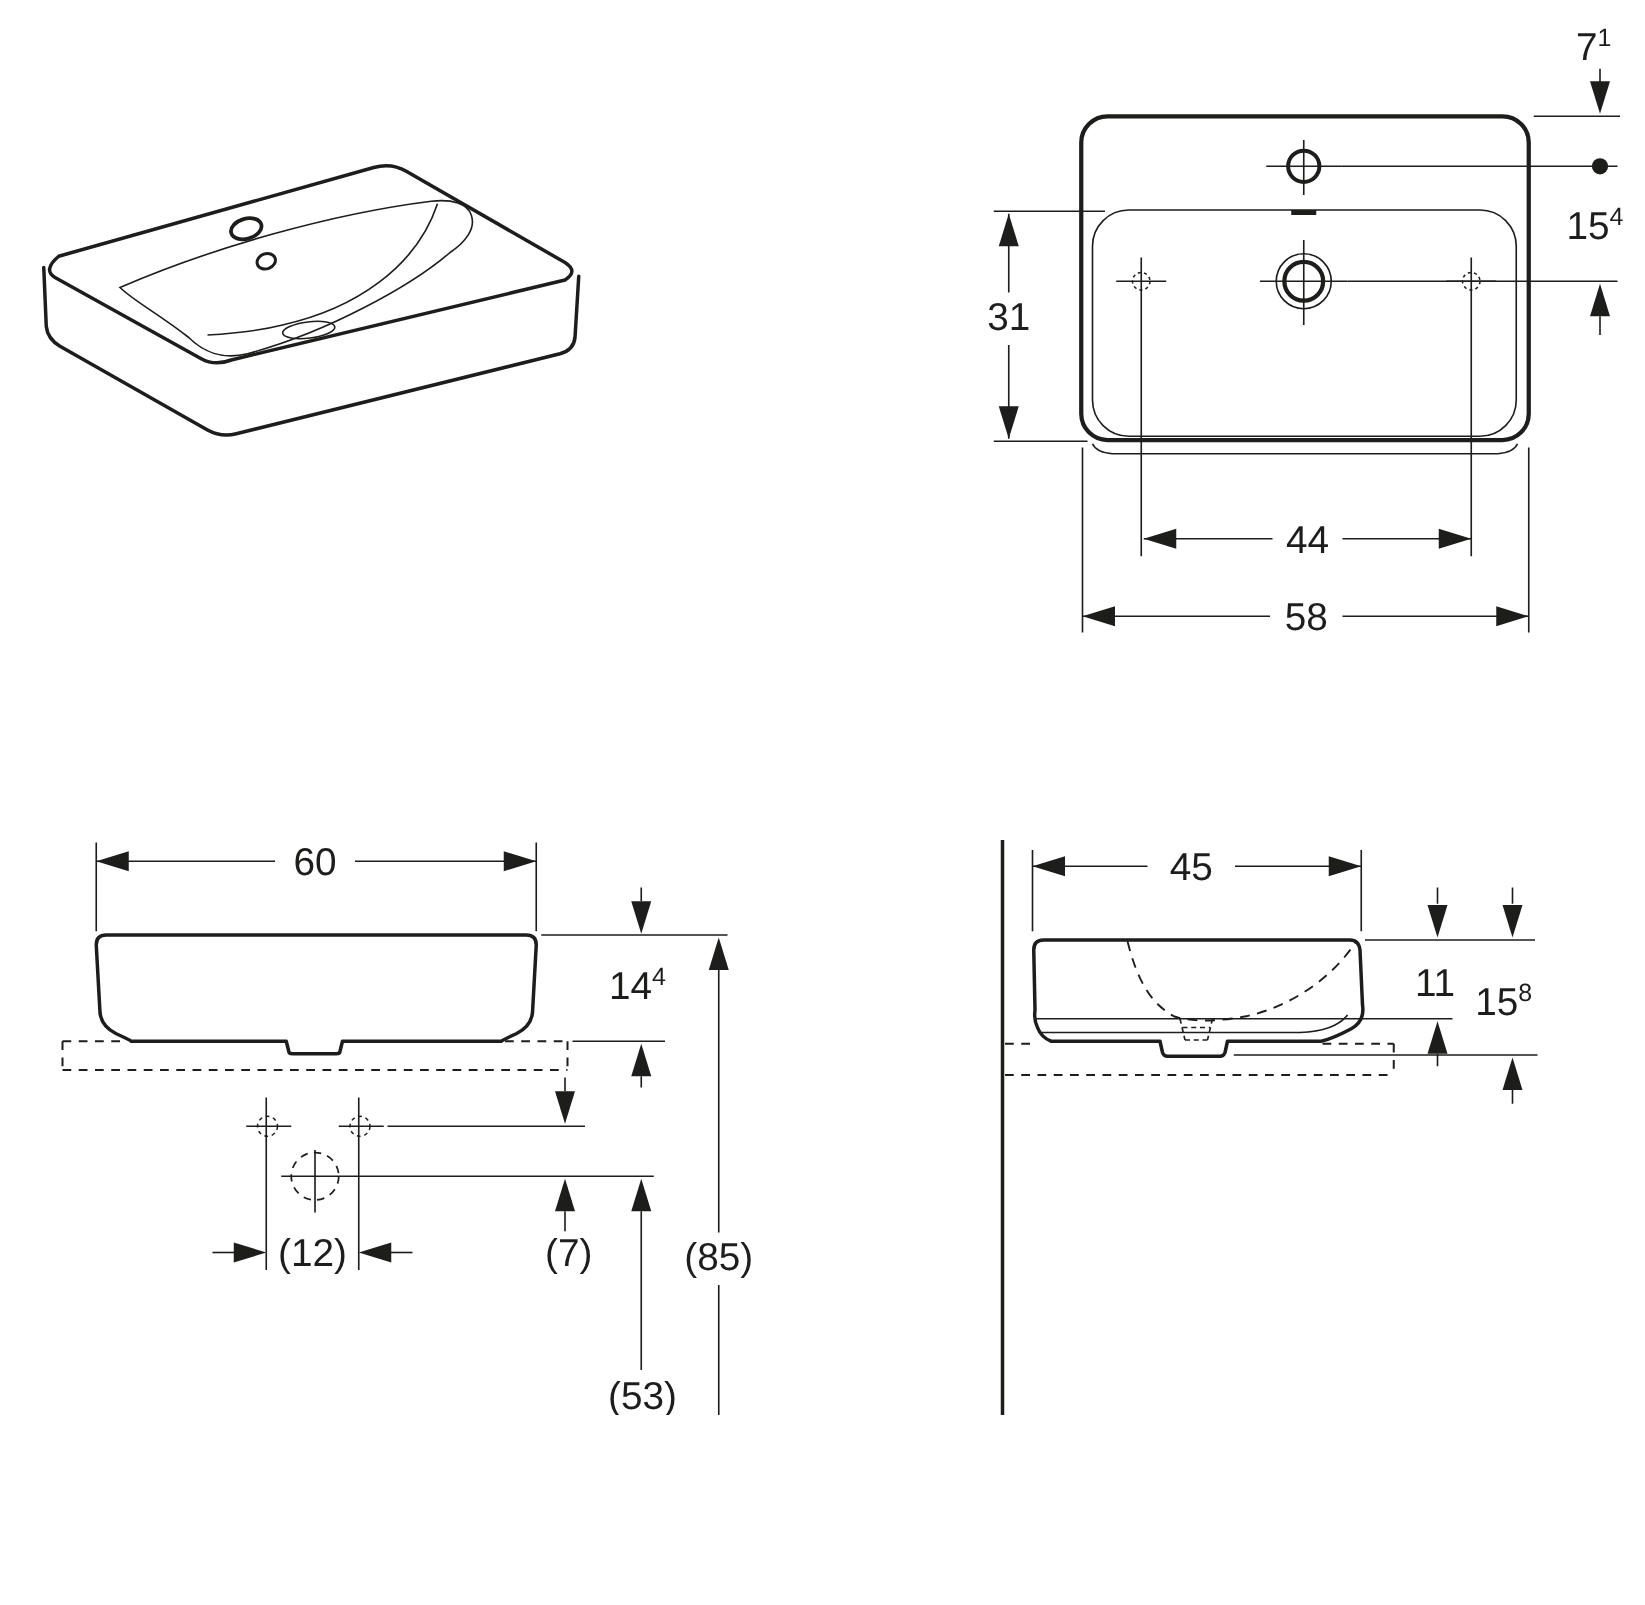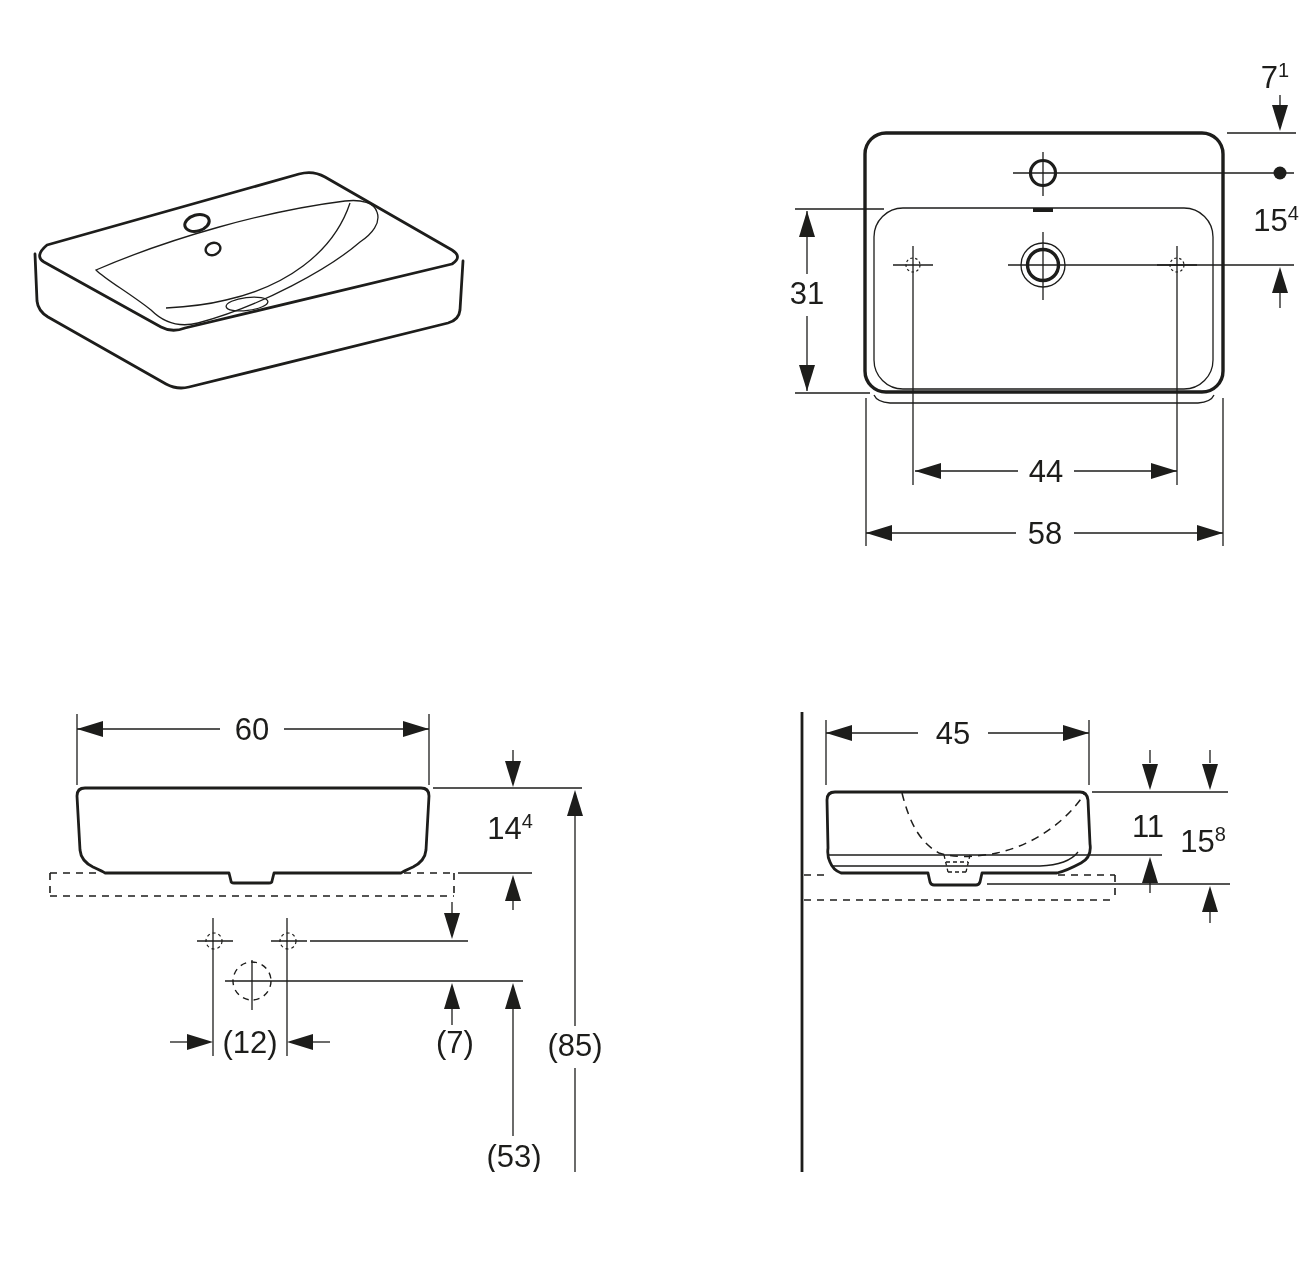--- a/index.html
+++ b/index.html
@@ -1,16 +1,16 @@
 <!DOCTYPE html>
 <html><head>
 <meta charset="utf-8">
 <style>
   html,body{margin:0;padding:0;background:#ffffff;}
-  .stage{position:relative;width:1316px;height:1132px;background:#ffffff;overflow:hidden;margin-top:40px;}
+  .stage{position:relative;width:1316px;height:1132px;background:#ffffff;overflow:hidden;}
   svg{display:block;}
   .lbl{font-family:"Liberation Sans","DejaVu Sans",sans-serif;font-size:31px;fill:#1d1d1b;}
   .sup{font-size:20px;}
   .thin{stroke:#1d1d1b;stroke-width:1.3;fill:none;}
   .thick{stroke:#1d1d1b;stroke-width:2.8;fill:none;stroke-linejoin:round;stroke-linecap:round;}
   .xthick{stroke:#1d1d1b;stroke-width:3.4;fill:none;}
   .arrow{fill:#1d1d1b;stroke:none;}
   .dash{stroke:#1d1d1b;stroke-width:1.6;fill:none;stroke-dasharray:7 6;}
   .dashfine{stroke:#1d1d1b;stroke-width:1.3;fill:none;stroke-dasharray:4 3;}
   .bowl-dash{stroke:#1d1d1b;stroke-width:1.5;fill:none;stroke-dasharray:8 6;}

